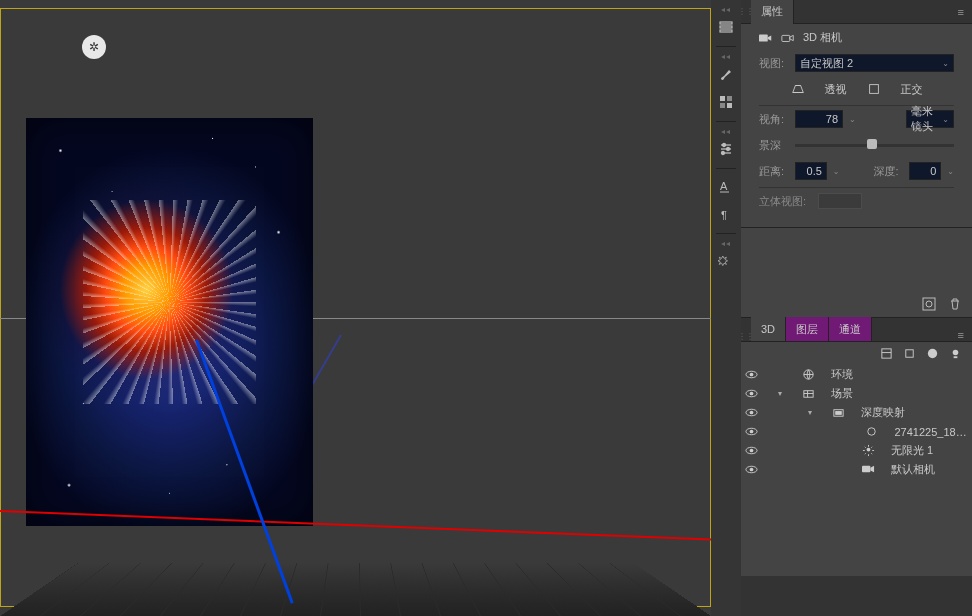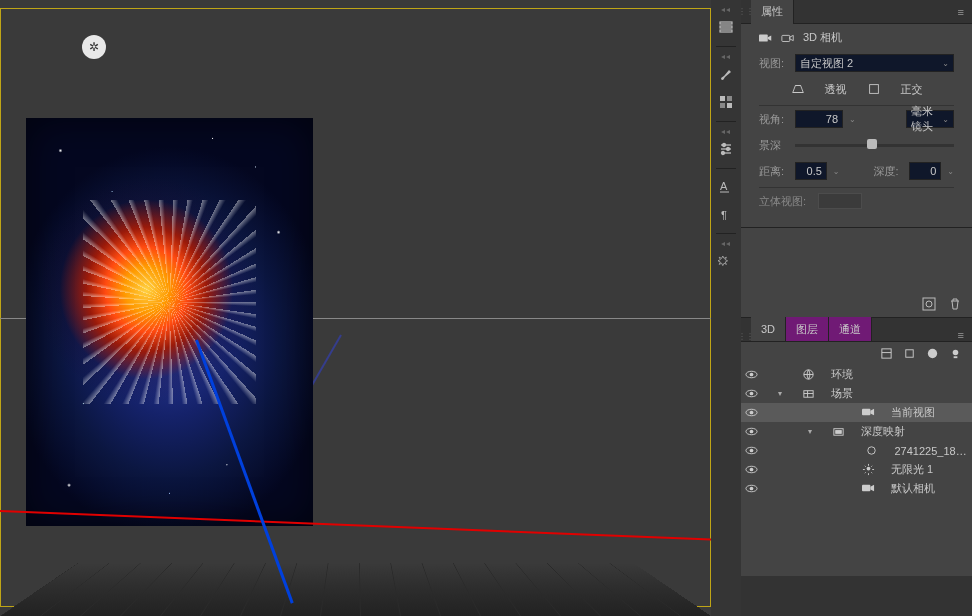--- a/index.html
+++ b/index.html
@@ -299,95 +299,79 @@
         <span class="twisty">▾</span>
         <span class="tree-icon">
           <svg viewBox="0 0 14 14" fill="none" stroke="#ccc">
             <rect x="2" y="4" width="10" height="7"></rect>
             <line x1="2" y1="7" x2="12" y2="7"></line>
             <line x1="6" y1="4" x2="6" y2="11"></line>
           </svg>
         </span>
         <span class="tree-label">场景</span>
       </div>
-      <div class="tree-row selected">
+      <div class="tree-row">
+        <span class="eye"><svg viewBox="0 0 14 14" fill="#ccc">
+            <ellipse cx="7" cy="7" rx="6" ry="3.5" fill="none" stroke="#ccc"></ellipse>
+            <circle cx="7" cy="7" r="2"></circle>
+          </svg></span>
+        <span class="indent"></span>
+        <span class="twisty">▾</span>
+        <span class="tree-icon">
+          <svg viewBox="0 0 14 14" fill="none" stroke="#ccc">
+            <rect x="2" y="4" width="10" height="7"></rect>
+            <rect x="4" y="6" width="6" height="3" fill="#ccc"></rect>
+          </svg>
+        </span>
+        <span class="tree-label">深度映射</span>
+      </div>
+      <div class="tree-row">
+        <span class="eye"><svg viewBox="0 0 14 14" fill="#ccc">
+            <ellipse cx="7" cy="7" rx="6" ry="3.5" fill="none" stroke="#ccc"></ellipse>
+            <circle cx="7" cy="7" r="2"></circle>
+          </svg></span>
+        <span class="indent"></span>
+        <span class="indent"></span>
+        <span class="indent"></span>
+        <span class="twisty"></span>
+        <span class="tree-icon">
+          <svg viewBox="0 0 14 14" fill="none" stroke="#ccc">
+            <circle cx="7" cy="7" r="4"></circle>
+          </svg>
+        </span>
+        <span class="tree-label">2741225_180158335000_2 ...</span>
+      </div>
+      <div class="tree-row">
+        <span class="eye"><svg viewBox="0 0 14 14" fill="#ccc">
+            <ellipse cx="7" cy="7" rx="6" ry="3.5" fill="none" stroke="#ccc"></ellipse>
+            <circle cx="7" cy="7" r="2"></circle>
+          </svg></span>
+        <span class="indent"></span>
+        <span class="indent"></span>
+        <span class="twisty"></span>
+        <span class="tree-icon">
+          <svg viewBox="0 0 14 14" fill="#ccc">
+            <circle cx="7" cy="6" r="2"></circle>
+            <path d="M7 1v2M7 11v2M1 7h2M11 7h2M3 3l1 1M10 10l1 1M11 3l-1 1M4 10l-1 1" stroke="#ccc"></path>
+          </svg>
+        </span>
+        <span class="tree-label">无限光 1</span>
+      </div>
+      <div class="tree-row">
         <span class="eye"><svg viewBox="0 0 14 14" fill="#ccc">
             <ellipse cx="7" cy="7" rx="6" ry="3.5" fill="none" stroke="#ccc"></ellipse>
             <circle cx="7" cy="7" r="2"></circle>
           </svg></span>
         <span class="indent"></span>
         <span class="indent"></span>
         <span class="twisty"></span>
         <span class="tree-icon">
           <svg viewBox="0 0 14 10" fill="#ccc">
             <rect x="0" y="1" width="9" height="7" rx="1"></rect>
             <path d="M9 3l4-2v7l-4-2z"></path>
           </svg>
         </span>
-        <span class="tree-label">当前视图</span>
-      </div>
-      <div class="tree-row">
-        <span class="eye"><svg viewBox="0 0 14 14" fill="#ccc">
-            <ellipse cx="7" cy="7" rx="6" ry="3.5" fill="none" stroke="#ccc"></ellipse>
-            <circle cx="7" cy="7" r="2"></circle>
-          </svg></span>
-        <span class="indent"></span>
-        <span class="twisty">▾</span>
-        <span class="tree-icon">
-          <svg viewBox="0 0 14 14" fill="none" stroke="#ccc">
-            <rect x="2" y="4" width="10" height="7"></rect>
-            <rect x="4" y="6" width="6" height="3" fill="#ccc"></rect>
-          </svg>
-        </span>
-        <span class="tree-label">深度映射</span>
-      </div>
-      <div class="tree-row">
-        <span class="eye"><svg viewBox="0 0 14 14" fill="#ccc">
-            <ellipse cx="7" cy="7" rx="6" ry="3.5" fill="none" stroke="#ccc"></ellipse>
-            <circle cx="7" cy="7" r="2"></circle>
-          </svg></span>
-        <span class="indent"></span>
-        <span class="indent"></span>
-        <span class="indent"></span>
-        <span class="twisty"></span>
-        <span class="tree-icon">
-          <svg viewBox="0 0 14 14" fill="none" stroke="#ccc">
-            <circle cx="7" cy="7" r="4"></circle>
-          </svg>
-        </span>
-        <span class="tree-label">2741225_180158335000_2 ...</span>
-      </div>
-      <div class="tree-row">
-        <span class="eye"><svg viewBox="0 0 14 14" fill="#ccc">
-            <ellipse cx="7" cy="7" rx="6" ry="3.5" fill="none" stroke="#ccc"></ellipse>
-            <circle cx="7" cy="7" r="2"></circle>
-          </svg></span>
-        <span class="indent"></span>
-        <span class="indent"></span>
-        <span class="twisty"></span>
-        <span class="tree-icon">
-          <svg viewBox="0 0 14 14" fill="#ccc">
-            <circle cx="7" cy="6" r="2"></circle>
-            <path d="M7 1v2M7 11v2M1 7h2M11 7h2M3 3l1 1M10 10l1 1M11 3l-1 1M4 10l-1 1" stroke="#ccc"></path>
-          </svg>
-        </span>
-        <span class="tree-label">无限光 1</span>
-      </div>
-      <div class="tree-row">
-        <span class="eye"><svg viewBox="0 0 14 14" fill="#ccc">
-            <ellipse cx="7" cy="7" rx="6" ry="3.5" fill="none" stroke="#ccc"></ellipse>
-            <circle cx="7" cy="7" r="2"></circle>
-          </svg></span>
-        <span class="indent"></span>
-        <span class="indent"></span>
-        <span class="twisty"></span>
-        <span class="tree-icon">
-          <svg viewBox="0 0 14 10" fill="#ccc">
-            <rect x="0" y="1" width="9" height="7" rx="1"></rect>
-            <path d="M9 3l4-2v7l-4-2z"></path>
-          </svg>
-        </span>
         <span class="tree-label">默认相机</span>
       </div>
     </div>
 
   <div class="below-gap"></div>
 </div>
 
 </body></html>

